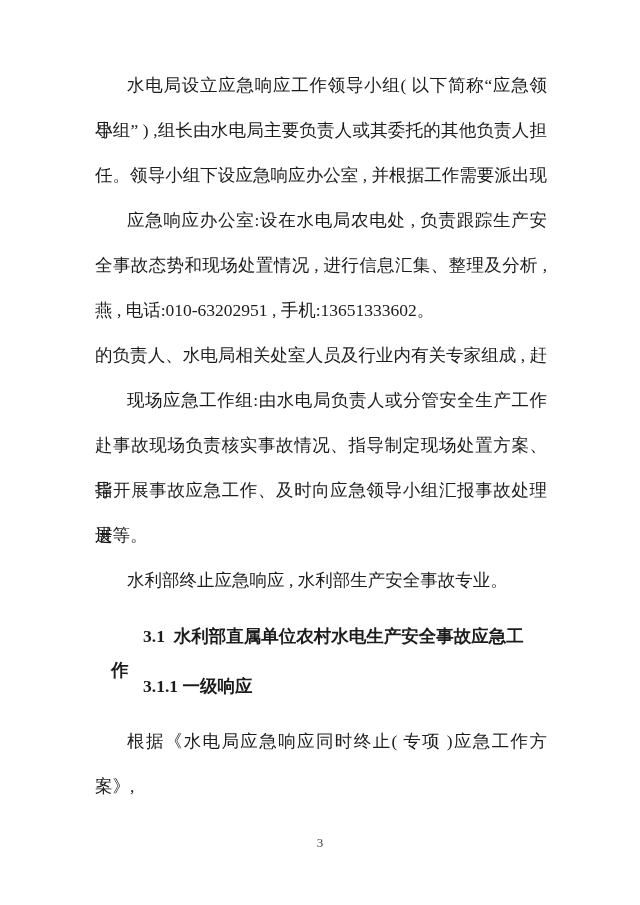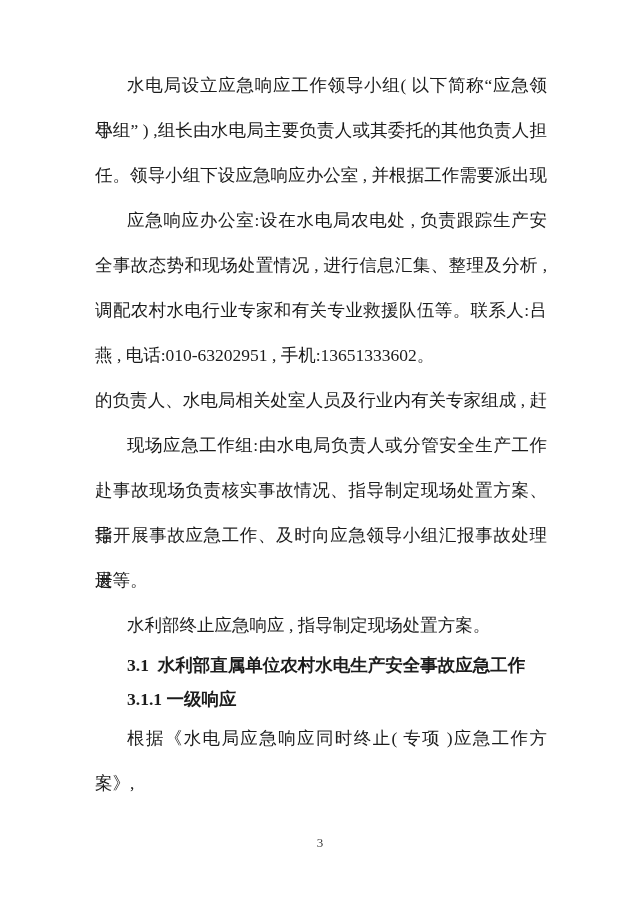--- a/index.html
+++ b/index.html
@@ -28,21 +28,21 @@
     white-space: normal;
   }
   .line.just { text-align-last: justify; }
   .line.first { text-indent: 32px; }
   .heading {
     height: 34px;
     line-height: 34px;
     font-size: 17.5px;
     font-weight: bold;
     text-indent: 32px;
-    margin: 0;
+    margin: 16px;
     white-space: pre-wrap;
   }
   .footer {
     position: absolute;
     top: 835px;
     left: 0;
     width: 100%;
     text-align: center;
     font-size: 13px;
     color: #3a3a3a;
@@ -56,34 +56,33 @@
 
     <div class="para">
       <div class="line first just">水电局设立应急响应工作领导小组( 以下简称“应急领导</div>
       <div class="line just">小组” ) ,组长由水电局主要负责人或其委托的其他负责人担</div>
       <div class="line just">任。领导小组下设应急响应办公室 , 并根据工作需要派出现</div>
     </div>
 
     <div class="para">
       <div class="line first just">应急响应办公室:设在水电局农电处 , 负责跟踪生产安</div>
       <div class="line just">全事故态势和现场处置情况 , 进行信息汇集、整理及分析 ,</div>
-      <div class="line just">调配农村水电行业专家和有关专业救援队伍等。联系人:吕</div>
       <div class="line">燕 , 电话:010-63202951 , 手机:13651333602。</div>
     </div>
 
     <div class="para">
       <div class="line just">的负责人、水电局相关处室人员及行业内有关专家组成 , 赶</div>
       <div class="line first just">现场应急工作组:由水电局负责人或分管安全生产工作</div>
       <div class="line just">赴事故现场负责核实事故情况、指导制定现场处置方案、指</div>
       <div class="line just">导开展事故应急工作、及时向应急领导小组汇报事故处理进</div>
       <div class="line">展等。</div>
     </div>
 
     <div class="para">
-      <div class="line first">水利部终止应急响应 , 指导制定现场处置方案。</div>
+      <div class="line first">水利部终止应急响应 , 水利部生产安全事故专业。</div>
     </div>
 
     <div class="heading">3.1  水利部直属单位农村水电生产安全事故应急工作</div>
     <div class="heading">3.1.1 一级响应</div>
 
     <div class="para">
       <div class="line first">根据《水电局应急响应同时终止( 专项 )应急工作方案》,</div>
     </div>
 
   </div>

